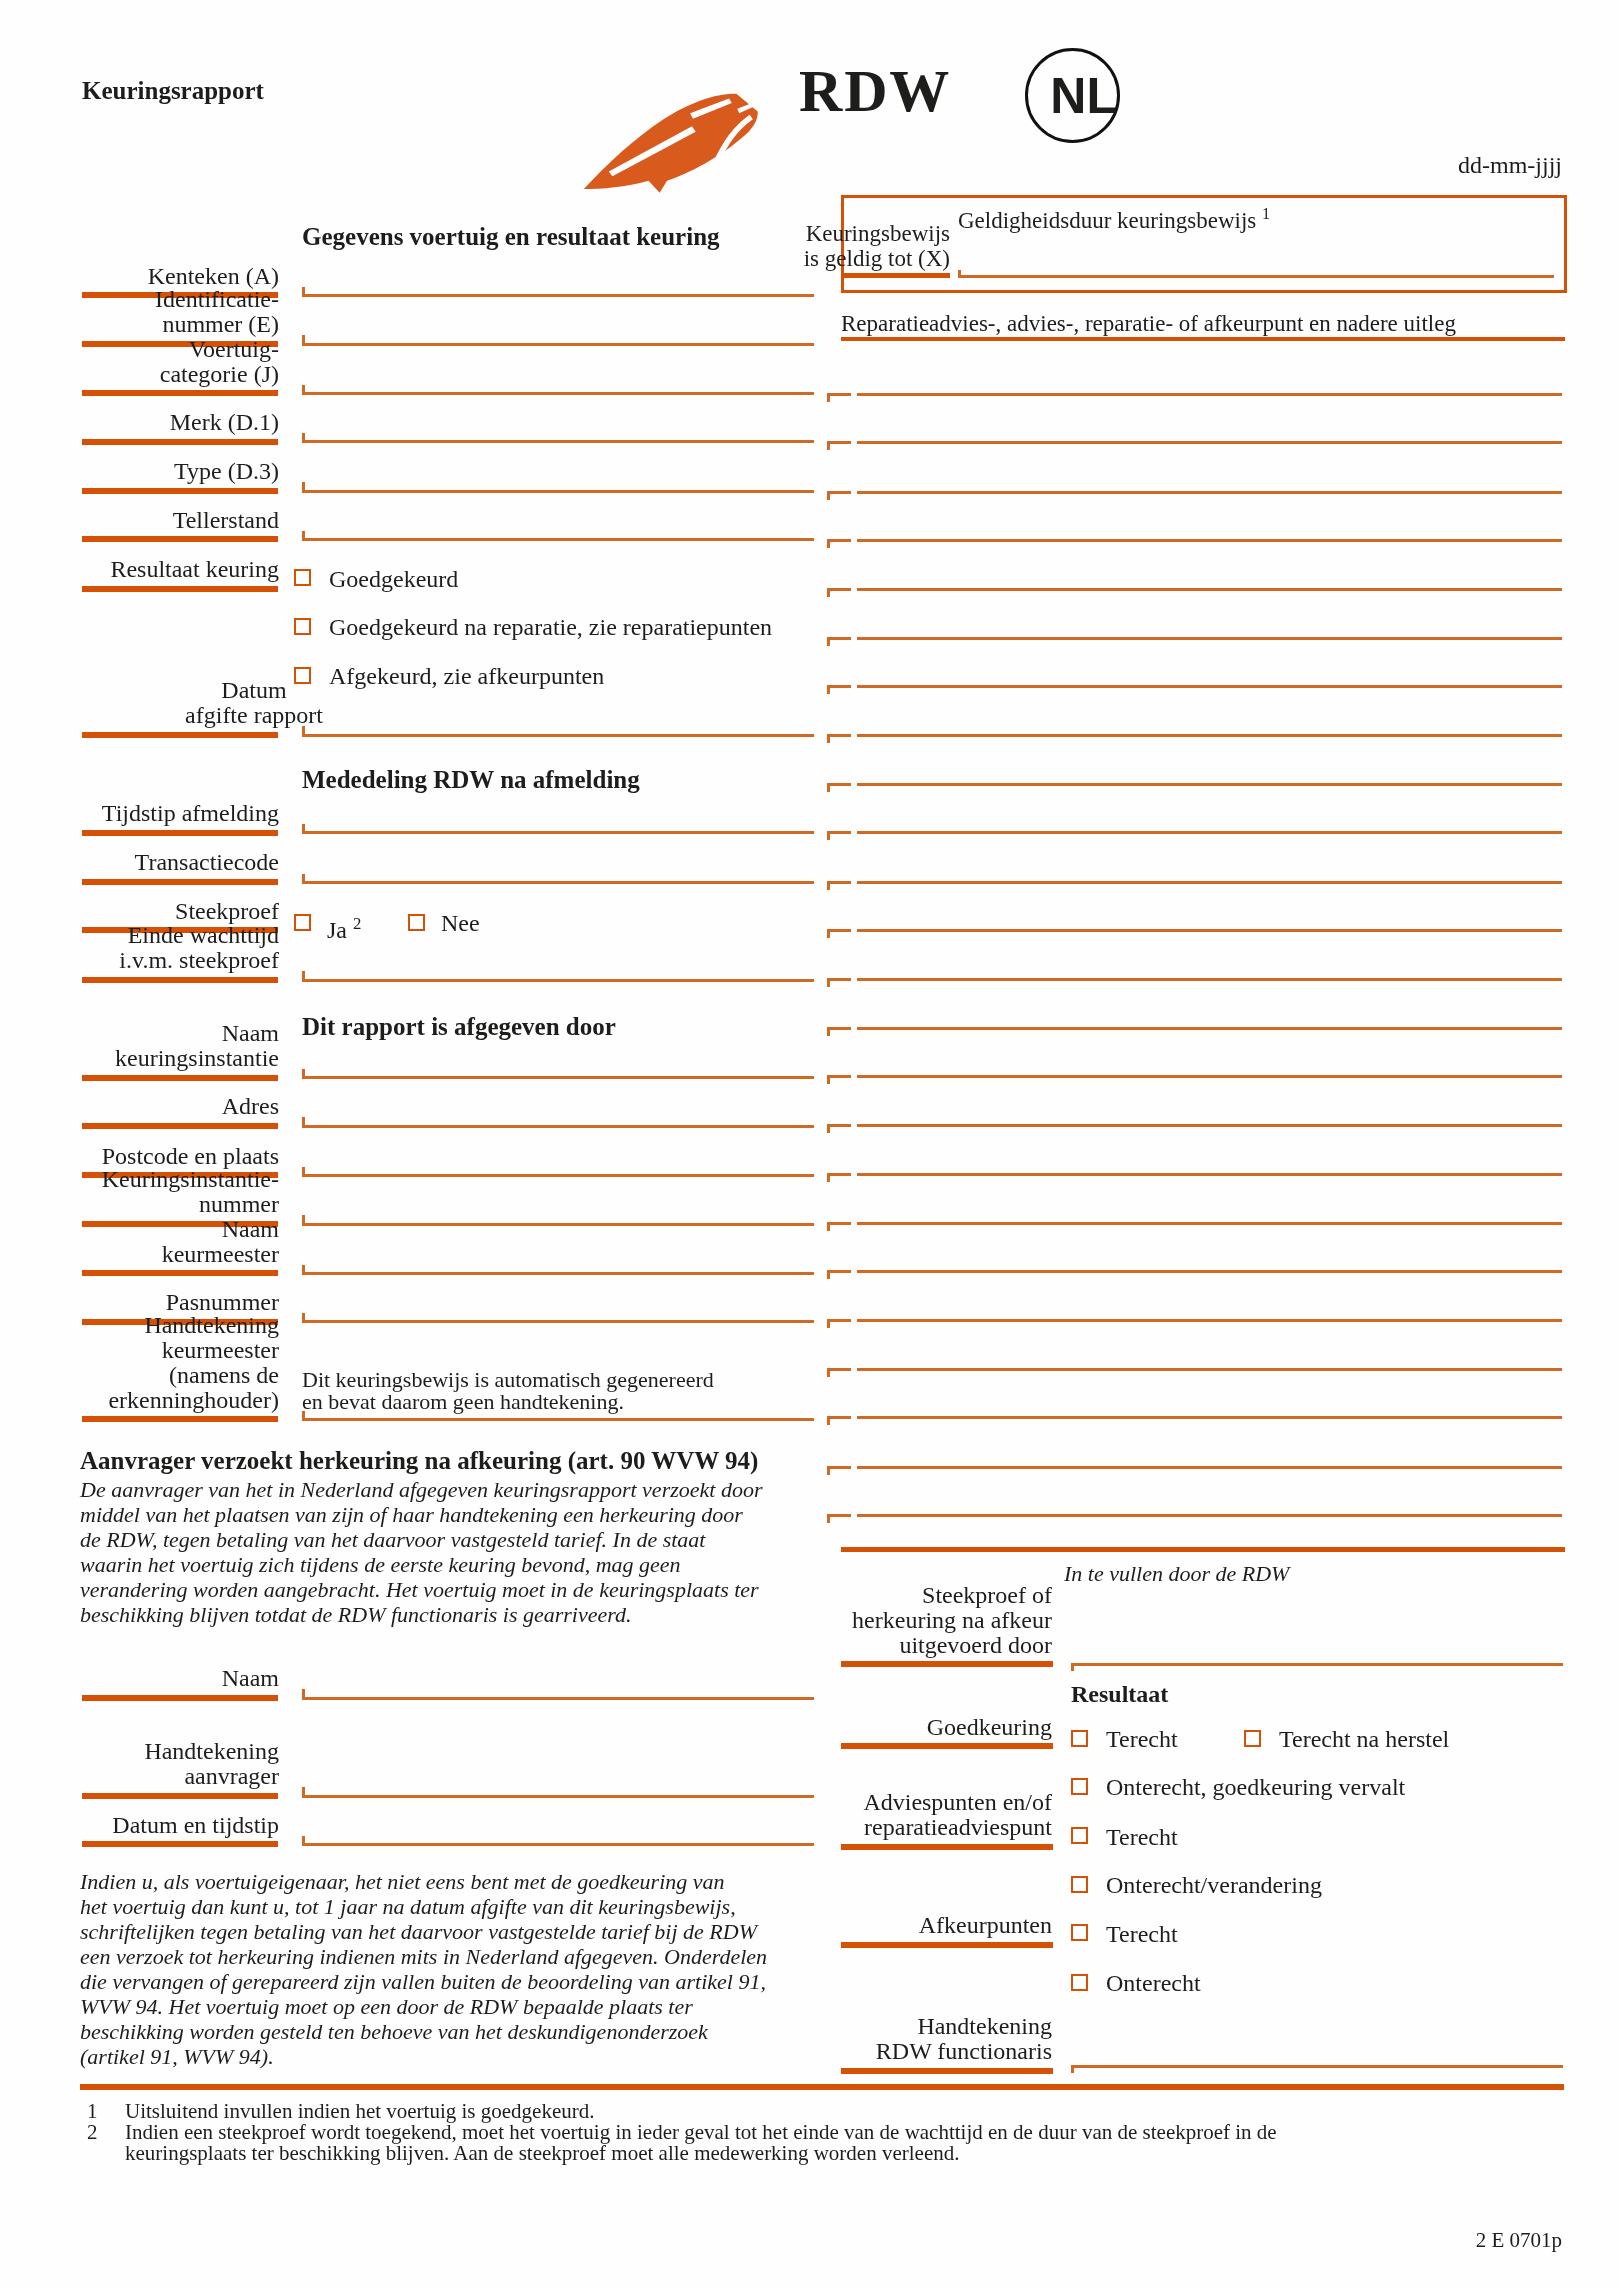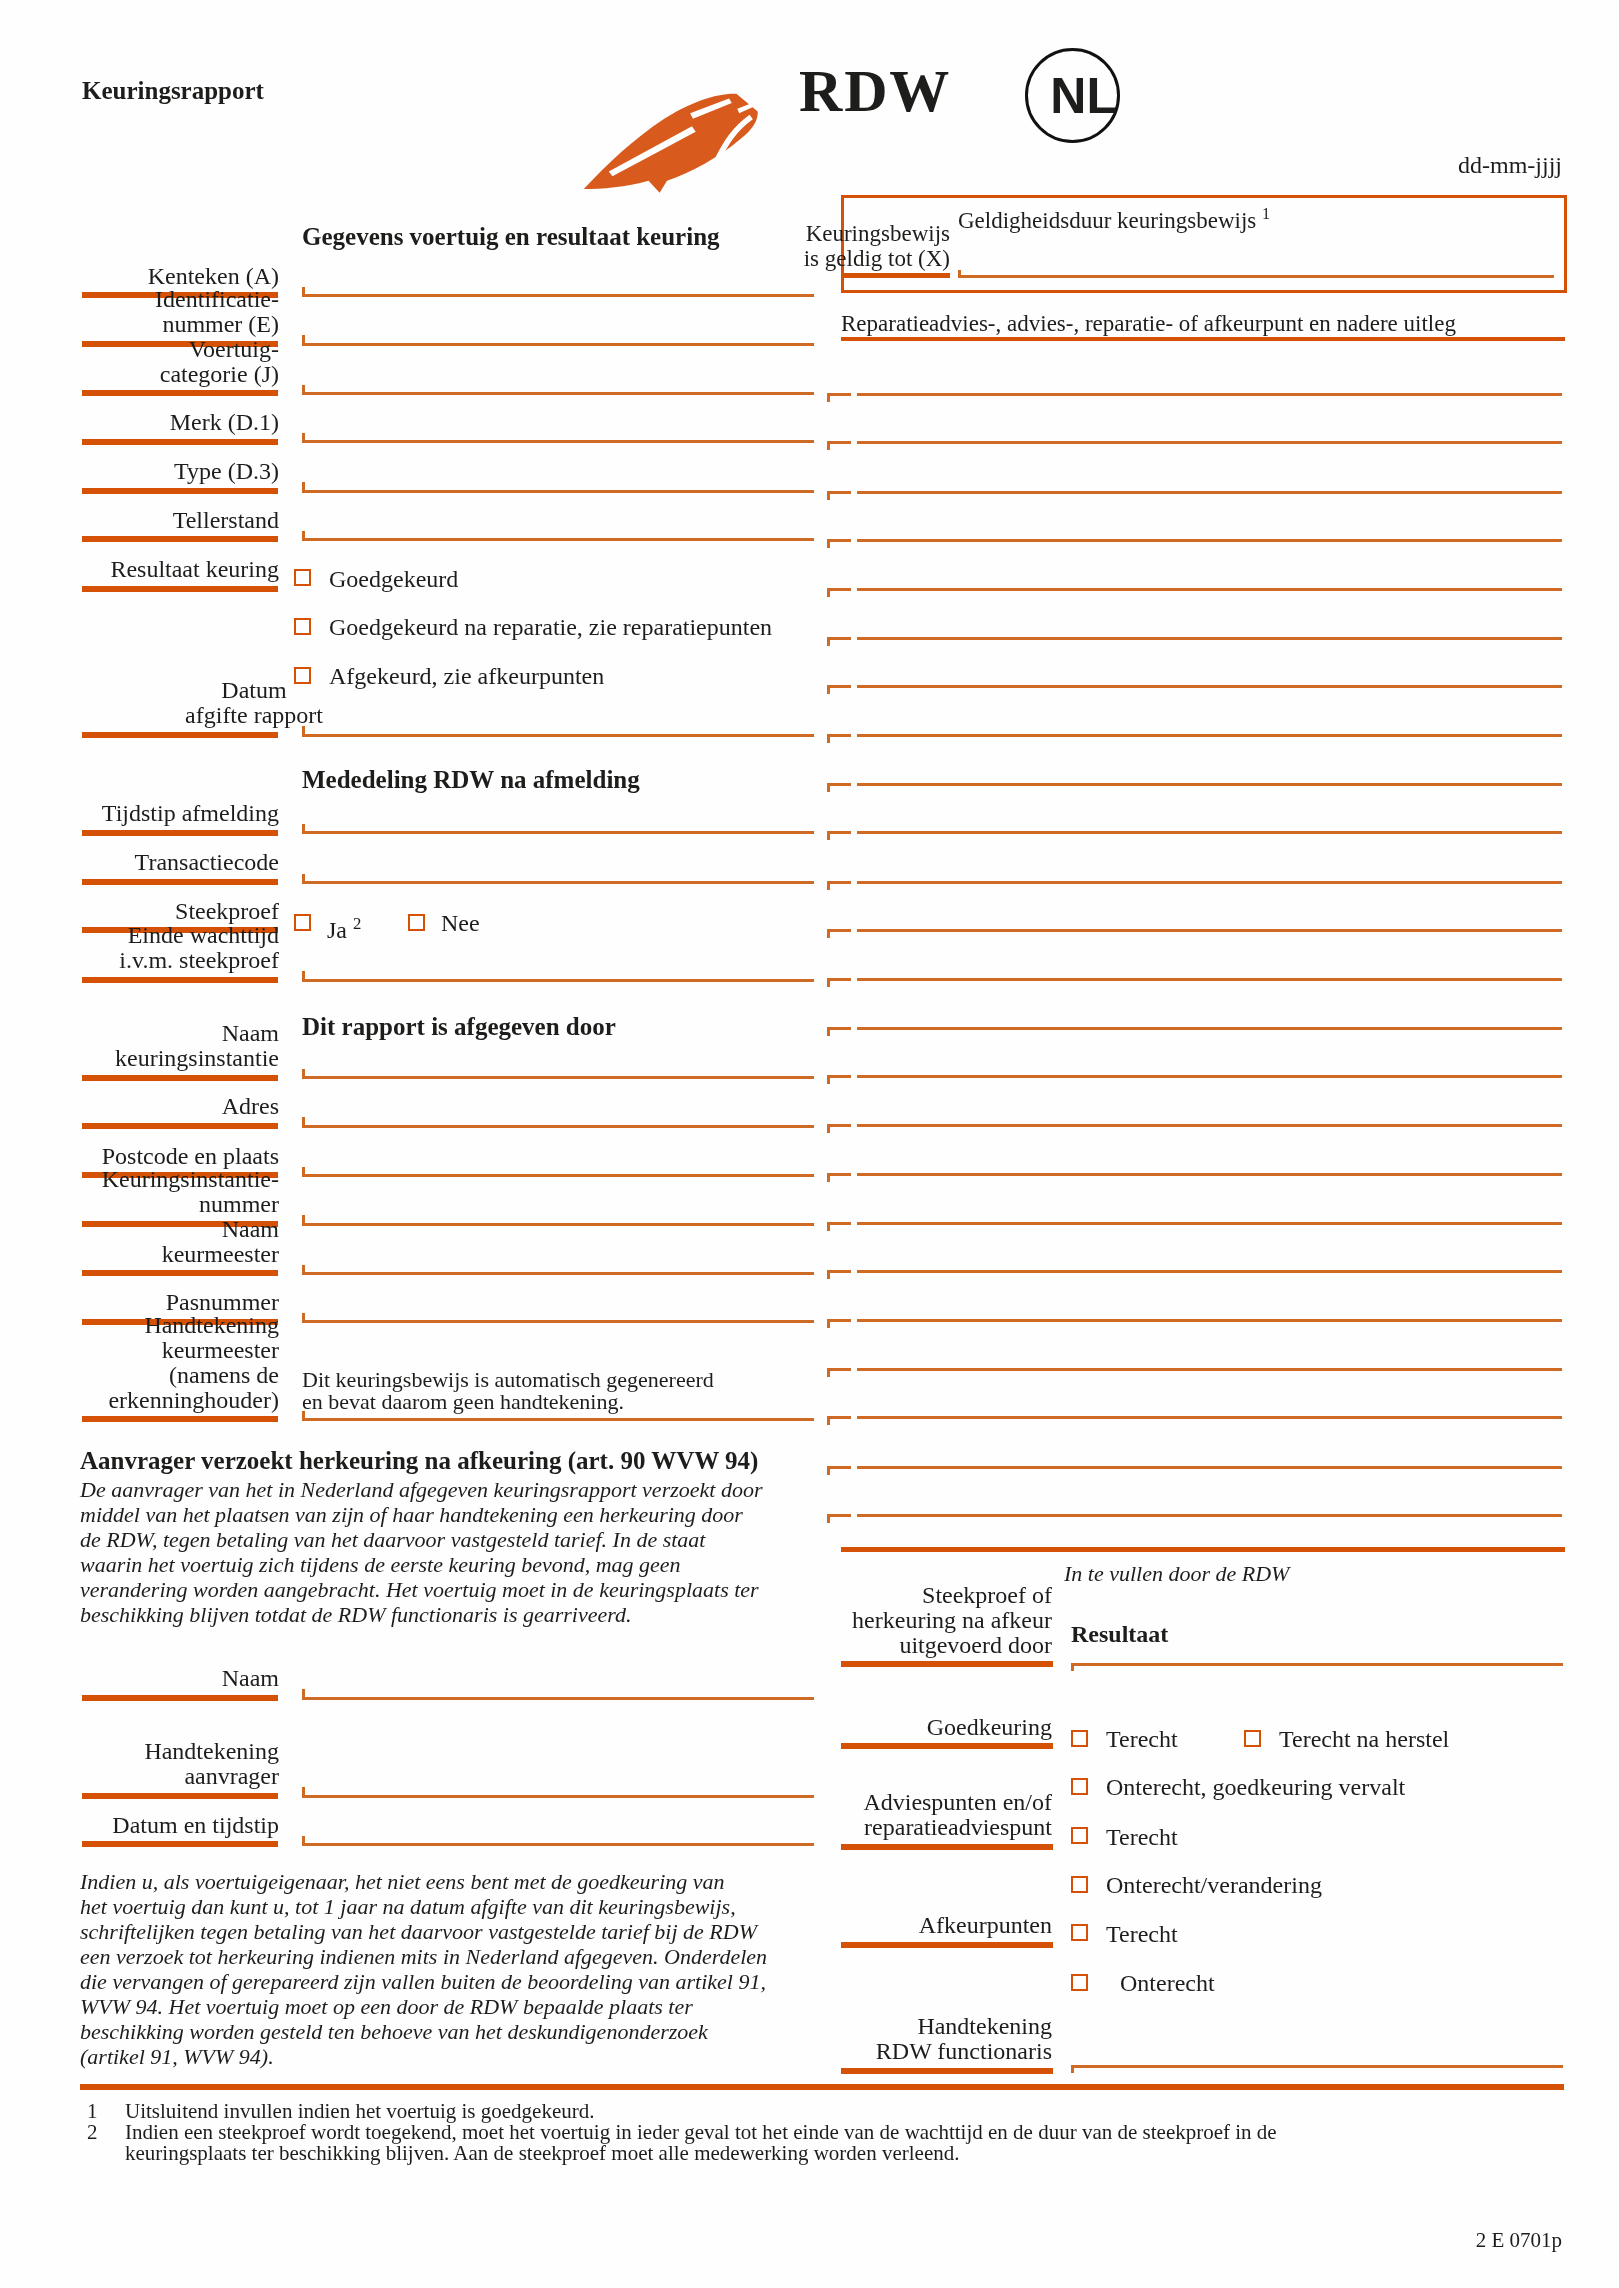--- a/index.html
+++ b/index.html
@@ -106,21 +106,21 @@
 
   <div class="abs lbl" style="right:567px;bottom:631px;">
       <div>Steekproef of</div>
       <div>herkeuring na afkeur</div>
       <div>uitgevoerd door</div>
     </div>
   <div class="hline strong" style="left:841px;top:1661px;width:212px;height:5.5px;"></div>
   <div class="tick" style="left:1071px;top:1663px;height:8.2px;"></div>
   <div class="hline" style="left:1071px;top:1663px;width:492px;height:2.7px;"></div>
 
-  <div class="abs heading" style="left:1071px;top:1621px;font-size:24px;">Resultaat</div>
+  <div class="abs heading" style="left:1071px;top:1681px;font-size:24px;">Resultaat</div>
 
   <div class="abs lbl" style="right:567px;bottom:225px;">
       <div>Handtekening</div>
       <div>RDW functionaris</div>
     </div>
   <div class="hline strong" style="left:841px;top:2068px;width:212px;height:5.5px;"></div>
   <div class="tick" style="left:1071px;top:2065px;height:8.2px;"></div>
   <div class="hline" style="left:1071px;top:2065px;width:492px;height:2.7px;"></div>
 
   <div class="hline strong" style="left:80px;top:2084px;width:1484px;height:5.5px;"></div>
@@ -369,21 +369,21 @@
     <div class="cb-label" style="left: 1106px; top: 1825px;">Terecht</div>
     <div class="cb" style="left: 1071px; top: 1876px;"></div>
     <div class="cb-label" style="left: 1106px; top: 1873px;">Onterecht/verandering</div>
     <div class="abs lbl" style="right: 567px; bottom: 351px;">
       <div>Afkeurpunten</div>
     </div>
     <div class="hline strong" style="left: 841px; top: 1942px; width: 212px; height: 5.5px;"></div>
     <div class="cb" style="left: 1071px; top: 1924px;"></div>
     <div class="cb-label" style="left: 1106px; top: 1922px;">Terecht</div>
     <div class="cb" style="left: 1071px; top: 1974px;"></div>
-    <div class="cb-label" style="left: 1106px; top: 1971px; margin-left: 14px;">Onterecht</div>
+    <div class="cb-label" style="left: 1106px; top: 1971px;">Onterecht</div>
     <div class="abs fn" style="left: 87px; top: 2101px;">1</div>
     <div class="abs fn" style="left: 125px; top: 2101px;">
       <div>Uitsluitend invullen indien het voertuig is goedgekeurd.</div>
     </div>
     <div class="abs fn" style="left: 87px; top: 2122px;">2</div>
     <div class="abs fn" style="left: 125px; top: 2122px;">
       <div>Indien een steekproef wordt toegekend, moet het voertuig in ieder geval tot het einde van de wachttijd en de duur van de steekproef in de</div>
       <div>keuringsplaats ter beschikking blijven. Aan de steekproef moet alle medewerking worden verleend.</div>
     </div>
   </div>

